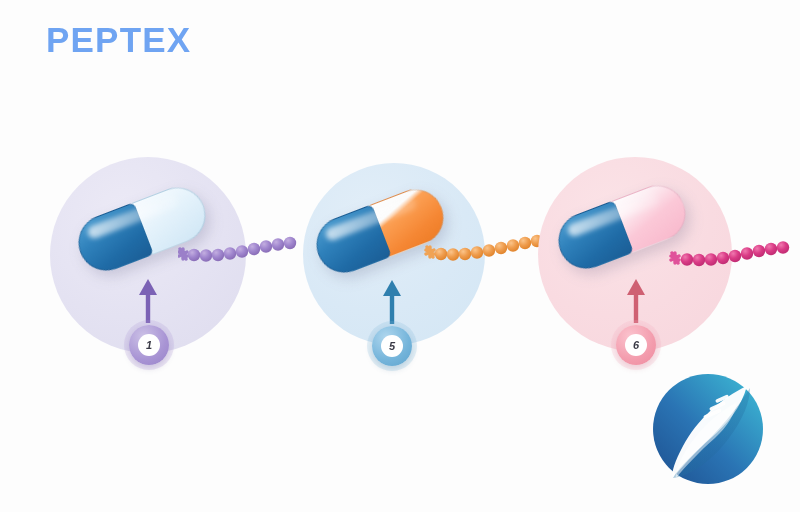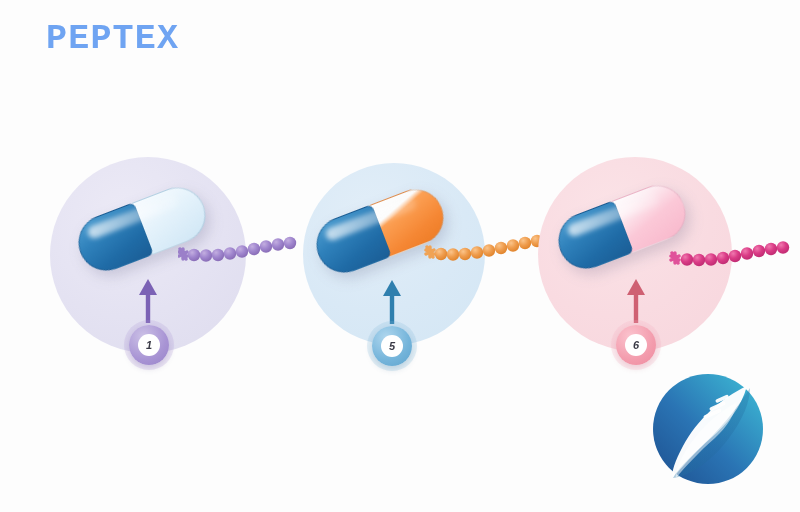--- a/index.html
+++ b/index.html
@@ -26,21 +26,20 @@
   #brand-title {
     position: absolute;
     left: 46px;
     top: 22px;
     font-size: 35px;
     font-weight: bold;
     letter-spacing: 1.2px;
     color: #6fa4f2;
     line-height: 1;
     user-select: none;
-    font-family: Liberation Mono, monospace;
   }
 
   
   .stage-circle {
     position: absolute;
     border-radius: 50%;
   }
   #circle-1 {
     left: 50px; top: 157px; width: 196px; height: 196px;
     background: radial-gradient(circle at 38% 30%, #eceaf6 0%, #e4e2f2 55%, #dedcee 100%);

